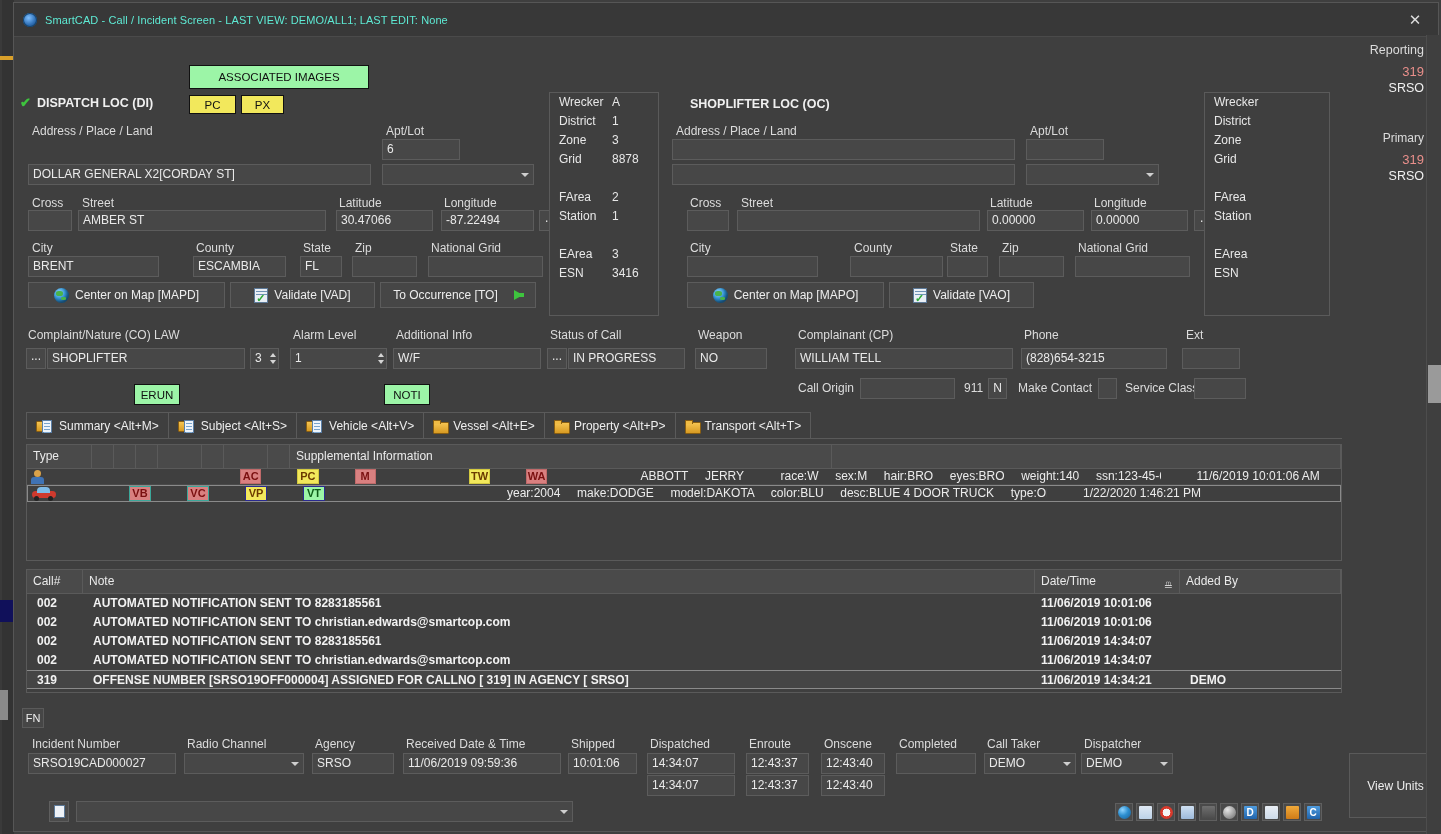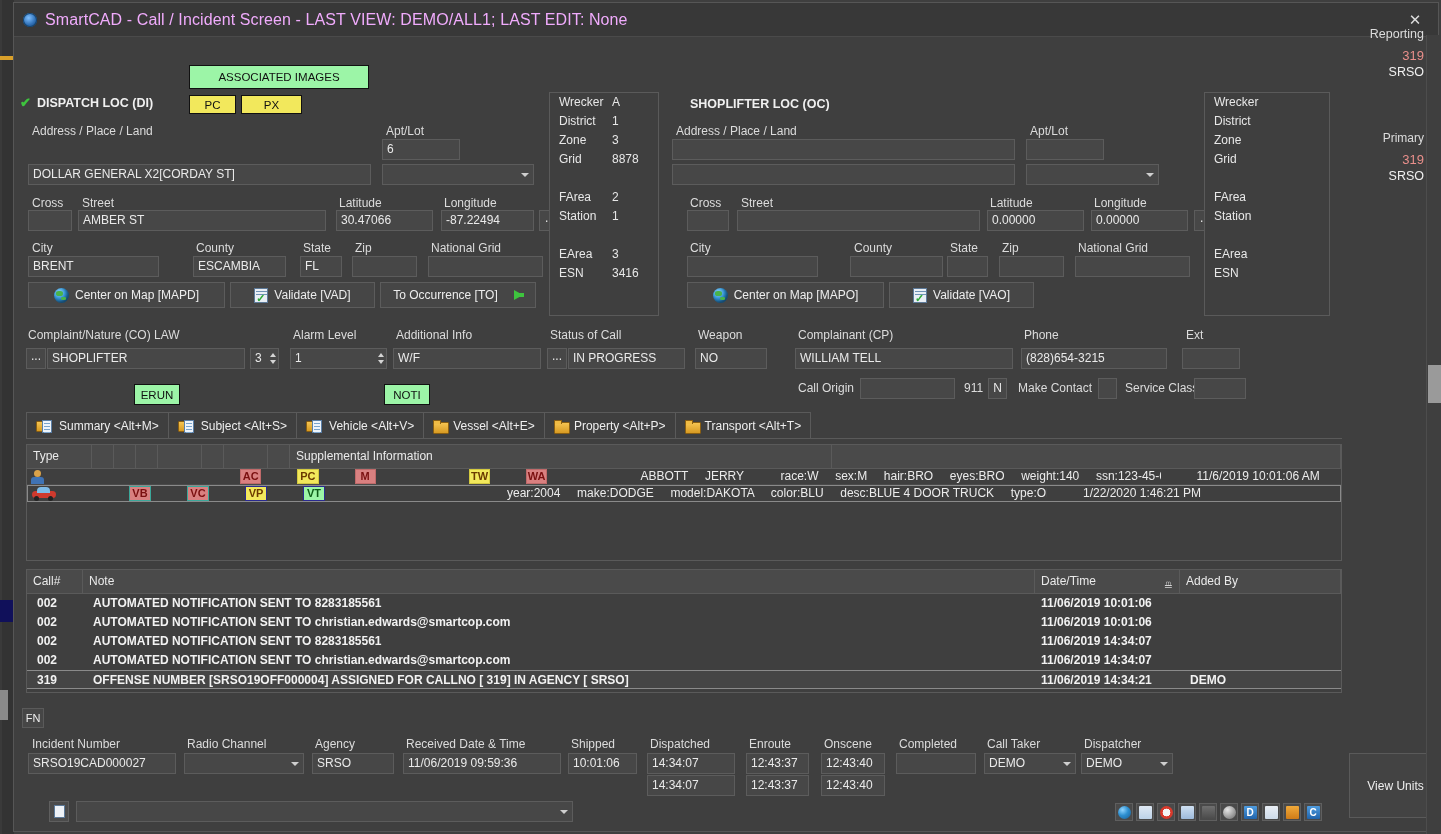--- a/index.html
+++ b/index.html
@@ -31,21 +31,21 @@
     position:absolute; left:0; top:0; width:100%; height:34px;
     background:#383838; border-bottom:1px solid #4a4a4a;
     display:flex; align-items:center;
   }
   .title-ico {
     width:14px; height:14px; margin-left:9px; margin-right:8px;
     background: radial-gradient(circle at 40% 35%, #7fc0ff 0%, #2f6fb5 55%, #17406e 100%);
     border-radius:50%;
     box-shadow: inset 0 0 0 1px #16456f;
   }
-  .title-text { font-size:16px; color:#f0abfc; letter-spacing:.1px; }
+  .title-text { font-size:11px; color:#5eead4; letter-spacing:.1px; }
   .title-close {
     position:absolute; right:0; top:0; width:46px; height:33px;
     display:flex; align-items:center; justify-content:center;
     color:#ddd; font-size:15px;
   }
 
   
   .lbl { color:#dcdcdc; font-size:12px; white-space:nowrap; }
   .fld {
     background:#474747; border:1px solid #5c5c5c; color:#eaeaea;
@@ -176,34 +176,34 @@
   </div>
 
   <div class="win">
 
     <div class="titlebar">
       <div class="title-ico"></div>
       <div class="title-text">SmartCAD - Call / Incident Screen - LAST VIEW: DEMO/ALL1; LAST EDIT: None</div>
       <div class="title-close">✕</div>
     </div>
 
-    <div style="position:absolute; left:1310px; top:24px; width:100px; text-align:right;">
+    <div style="position:absolute; left:1310px; top:40px; width:100px; text-align:right;">
       <div class="lbl" style="font-size:12.5px;">Reporting</div>
       <div style="color:#e98f8b; font-size:13px; margin-top:7px;">319</div>
       <div style="color:#f0f0f0; font-size:12.5px; margin-top:2px;">SRSO</div>
     </div>
     <div style="position:absolute; left:1310px; top:128px; width:100px; text-align:right;">
       <div class="lbl" style="font-size:12px;">Primary</div>
       <div style="color:#e98f8b; font-size:13px; margin-top:7px;">319</div>
       <div style="color:#f0f0f0; font-size:12.5px; margin-top:2px;">SRSO</div>
     </div>
 
     <div class="gbtn" style="position:absolute;left:175px;top:62px;width:180px;height:24px;">ASSOCIATED IMAGES</div>
     <div class="ybtn" style="position:absolute;left:175px;top:92px;width:47px;height:19px;">PC</div>
-    <div class="ybtn" style="position:absolute;left:227px;top:92px;width:61px;height:19px;">PX</div>
+    <div class="ybtn" style="position:absolute;left:227px;top:92px;width:43px;height:19px;">PX</div>
 
     <div style="position:absolute;left:6px;top:92px;display:flex;align-items:center;gap:6px;">
       <span class="check-green">✔</span>
       <span style="font-weight:bold;font-size:12.5px;color:#f0f0f0;">DISPATCH LOC (DI)</span>
     </div>
 
     <div class="lbl" style="position:absolute;left:18px;top:121px;">Address / Place / Land</div>
     <div class="fld" style="position:absolute;left:14px;top:161px;width:343px;">DOLLAR GENERAL X2[CORDAY ST]</div>
 
     <div class="lbl" style="position:absolute;left:372px;top:121px;">Apt/Lot</div>

